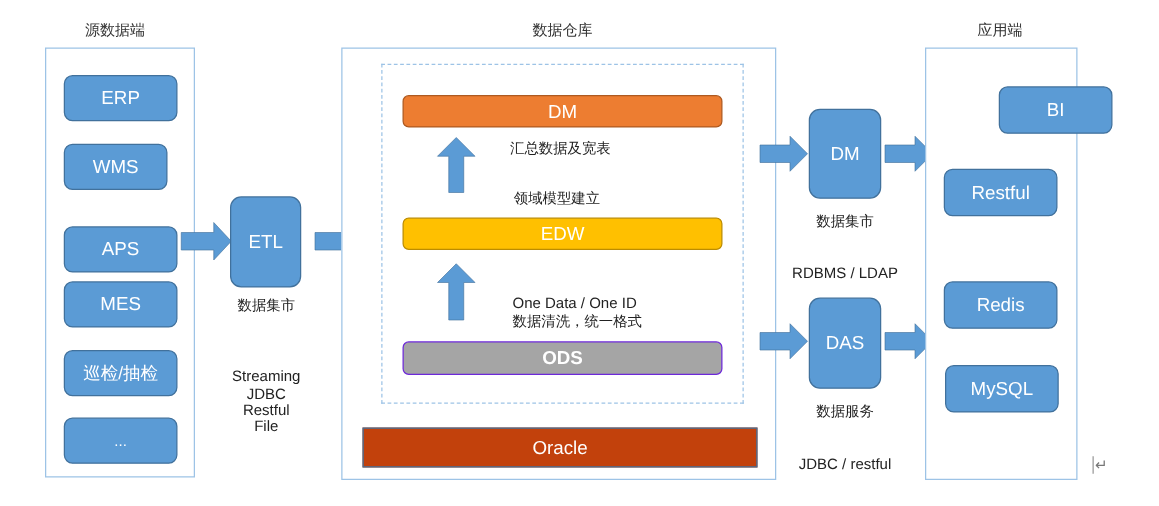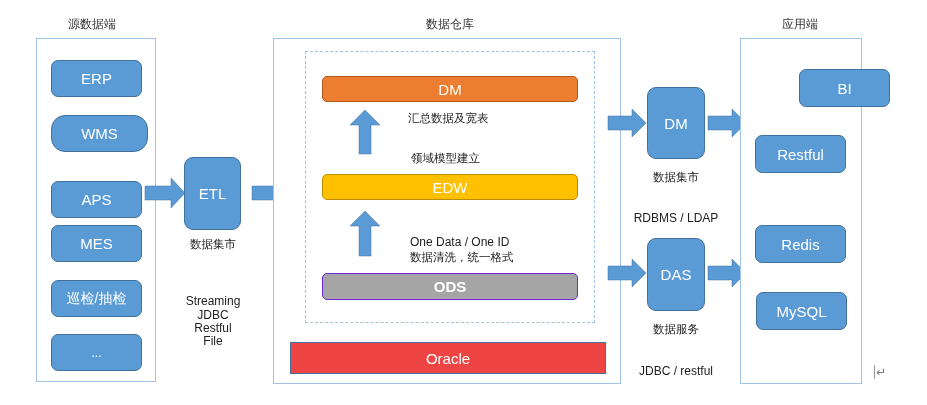--- a/index.html
+++ b/index.html
@@ -21,21 +21,21 @@
   .dashed { border:1.5px dashed #9dc3e6; box-sizing:border-box; }
   svg.arrow { position:absolute; overflow:visible; }
 </style>
 </head>
 <body>
 
 <div class="abs title" style="left:38px; top:16px; width:108px;">源数据端</div>
 <div class="abs panel" style="left:36px; top:38px; width:120px; height:344px;"></div>
 
 <div class="abs blue-btn" style="left:51px; top:60px; width:91px; height:37px;">ERP</div>
-<div class="abs blue-btn" style="left:51px; top:115px; width:97px; height:37px;border-radius:14px;">WMS</div>
+<div class="abs blue-btn" style="left:51px; top:115px; width:83px; height:37px;">WMS</div>
 <div class="abs blue-btn" style="left:51px; top:181px; width:91px; height:37px;">APS</div>
 <div class="abs blue-btn" style="left:51px; top:225px; width:91px; height:37px;">MES</div>
 <div class="abs blue-btn" style="left:51px; top:280px; width:91px; height:37px; font-size:14px;">巡检/抽检</div>
 <div class="abs blue-btn" style="left:51px; top:334px; width:91px; height:37px; font-size:12px;">...</div>
 
 <svg class="arrow" style="left:145px; top:178px;" width="40" height="30">
   <polygon points="0,8 26,8 26,0 40,15 26,30 26,22 0,22" fill="#5b9bd5" stroke="#41719c" stroke-width="0.5"></polygon>
 </svg>
 
 <div class="abs node" style="left:184px; top:157px; width:57px; height:73px;">ETL</div>
@@ -64,21 +64,21 @@
 <div class="abs bar" style="left:322px; top:174px; width:256px; height:26px; background:#ffc000; border:1px solid #bc8c00;text-align:right;">EDW</div>
 <div class="abs caption caption-en" style="left:410px; top:207px; text-align:left;">One Data / One ID</div>
 
 <svg class="arrow" style="left:350px; top:211px;" width="30" height="45">
   <polygon points="15,0 30,15 21,15 21,45 9,45 9,15 0,15" fill="#5b9bd5" stroke="#41719c" stroke-width="0.5"></polygon>
 </svg>
 <div class="abs caption" style="left:410px; top:250px; text-align:left;">数据清洗，统一格式</div>
 
 <div class="abs bar" style="left:322px; top:273px; width:256px; height:27px; background:#a5a5a5; border:1px solid #6d28d9;font-weight:bold;">ODS</div>
 
-<div class="abs bar" style="left:290px; top:342px; width:316px; height:32px; background:#ef4444; border:1px solid #41719c; border-radius:0;">Oracle</div>
+<div class="abs bar" style="left:290px; top:342px; width:316px; height:32px; background:#c2410c; border:1px solid #41719c; border-radius:0;">Oracle</div>
 
 <svg class="arrow" style="left:608px; top:109px;" width="38" height="28">
   <polygon points="0,7 24,7 24,0 38,14 24,28 24,21 0,21" fill="#5b9bd5" stroke="#41719c" stroke-width="0.5"></polygon>
 </svg>
 <div class="abs node" style="left:647px; top:87px; width:58px; height:72px;">DM</div>
 <svg class="arrow" style="left:708px; top:109px;" width="38" height="28">
   <polygon points="0,7 24,7 24,0 38,14 24,28 24,21 0,21" fill="#5b9bd5" stroke="#41719c" stroke-width="0.5"></polygon>
 </svg>
 <div class="abs caption" style="left:636px; top:170px; width:80px;">数据集市</div>
 <div class="abs caption caption-en" style="left:621px; top:183px; width:110px;">RDBMS / LDAP</div>

